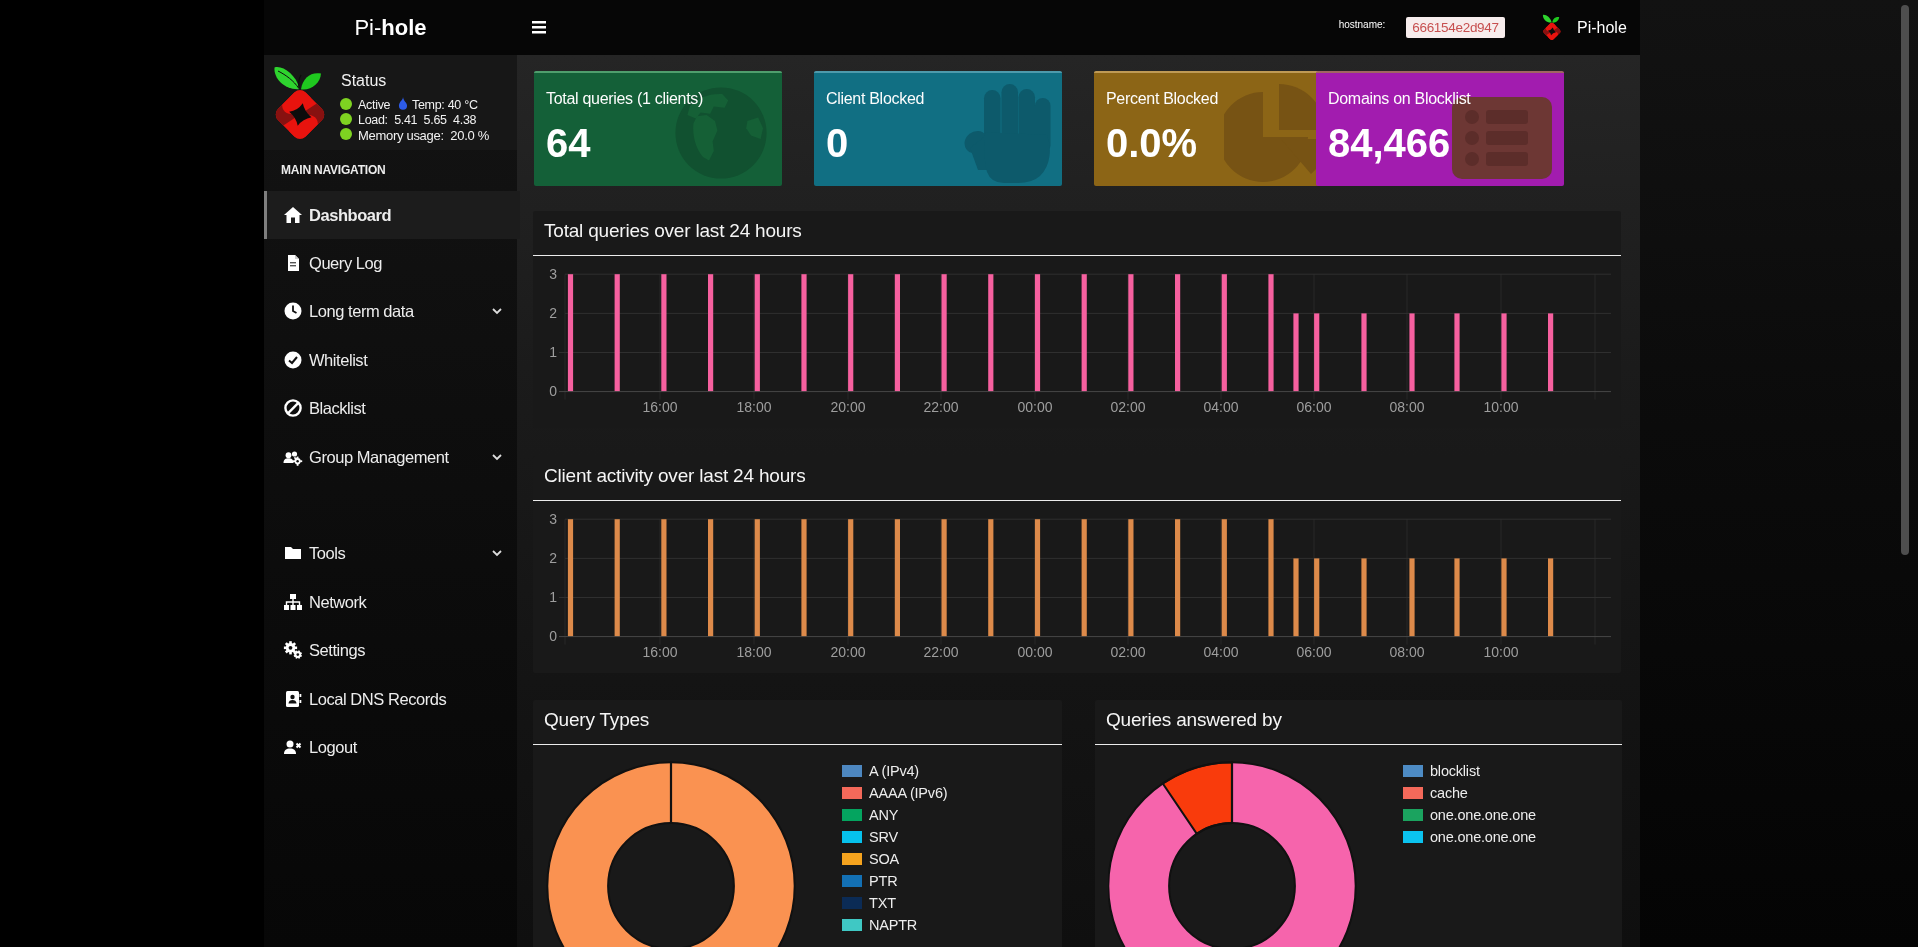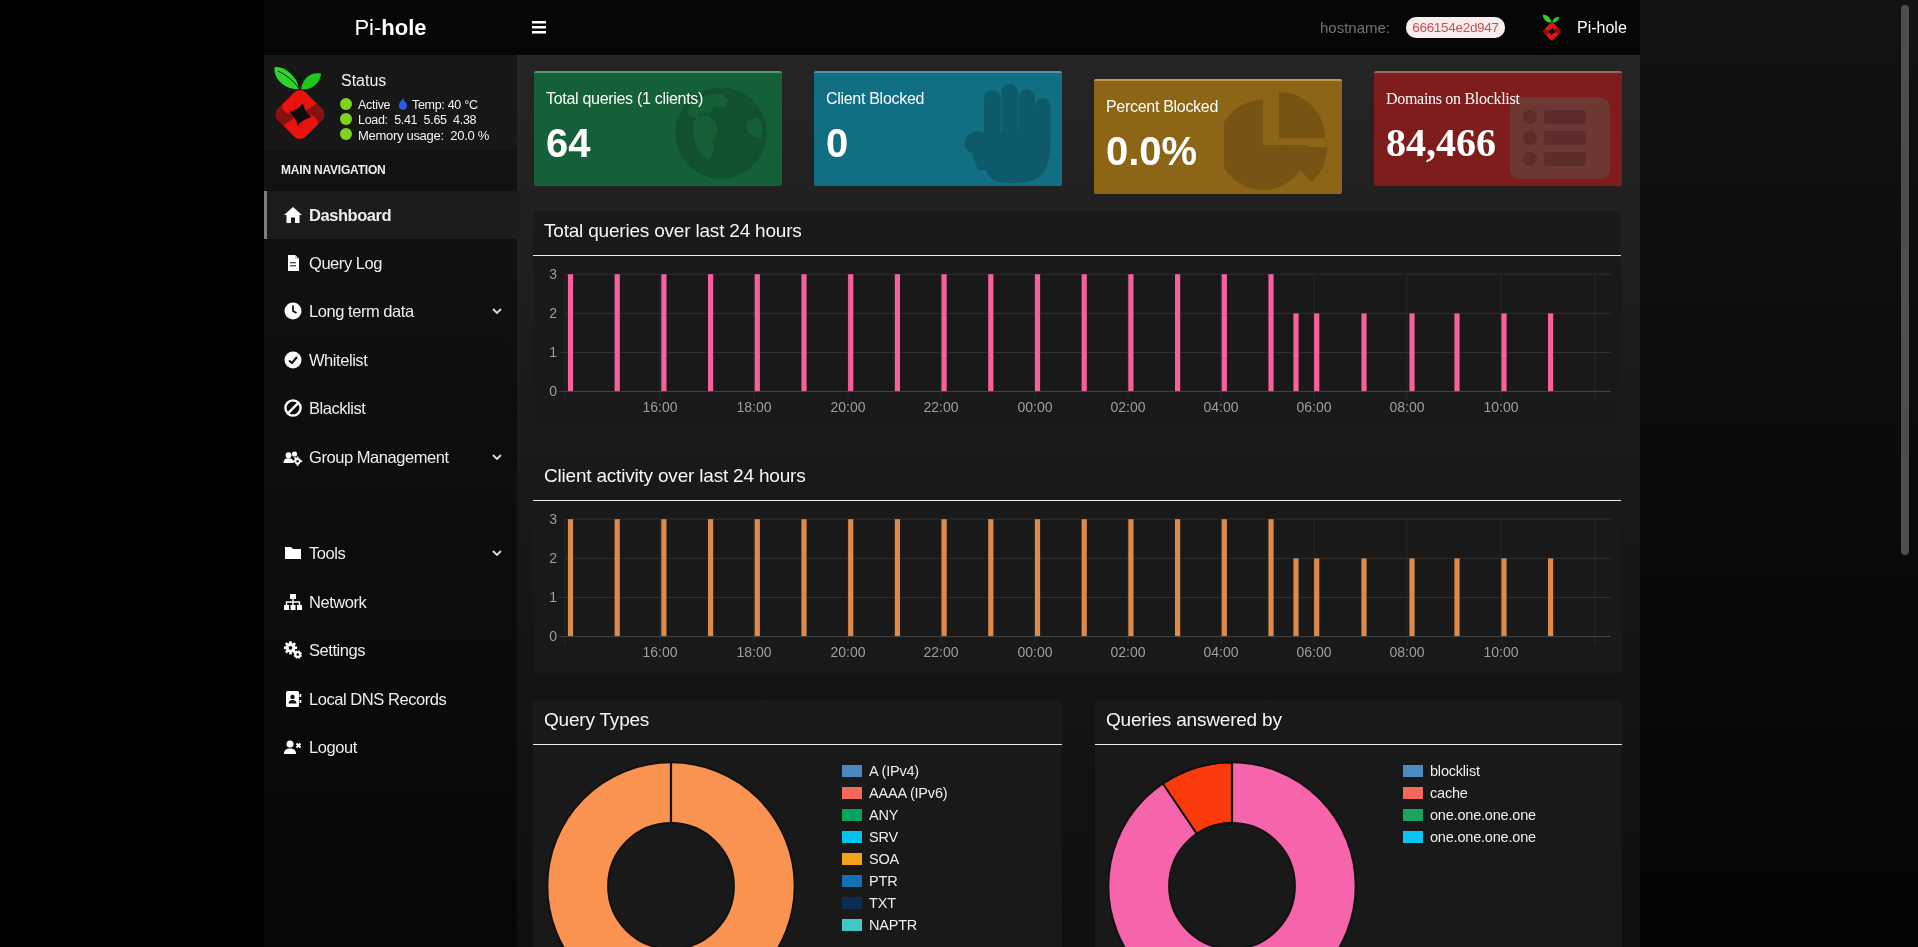--- a/index.html
+++ b/index.html
@@ -52,22 +52,22 @@
   <div class="abs" id="logotext">Pi-<b>hole</b></div>
   <div class="abs" id="sidebar"></div>
   <div class="abs" id="statusbox"></div>
 
   <svg class="abs" style="left:532px;top:20px" width="16" height="15">
     <rect x="0" y="1" width="14" height="2.5" fill="#fff"></rect>
     <rect x="0" y="6" width="14" height="2.5" fill="#fff"></rect>
     <rect x="0" y="11" width="14" height="2.5" fill="#fff"></rect>
   </svg>
 
-  <div class="abs" style="left:1320px;top:19px;width:84px;text-align:left;font-size:15px;color:#737373;">hostname:</div>
-  <div class="abs" style="left:1406px;top:17px;width:99px;height:21px;border-radius:10px;background:#f7eded;
+  <div class="abs" style="left:1320px;top:19px;width:84px;text-align:center;font-size:10px;color:#ffffff;">hostname:</div>
+  <div class="abs" style="left:1406px;top:17px;width:99px;height:21px;border-radius:2px;background:#f7eded;
        text-align:center;line-height:21px;font-size:13.5px;letter-spacing:-0.3px;color:#c75050;">666154e2d947</div>
   <div class="abs" style="left:1577px;top:19px;font-size:16px;color:#fff;">Pi-hole</div>
 
   <div class="abs" id="content"></div>
 
   <div class="stxt" style="left:341px;top:72px;font-size:16px;">Status</div>
   <div class="stxt" style="left:358px;top:98px;font-size:12.5px;letter-spacing:-0.3px;">Active</div>
   <div class="stxt" style="left:412px;top:98px;font-size:12.5px;letter-spacing:-0.3px;">Temp:&nbsp;40&nbsp;°C</div>
   <div class="stxt" style="left:358px;top:113px;font-size:12.5px;letter-spacing:-0.3px;">Load:&nbsp; 5.41&nbsp; 5.65&nbsp; 4.38</div>
   <div class="stxt" style="left:358px;top:128px;font-size:13px;letter-spacing:-0.3px;">Memory usage:&nbsp; 20.0&nbsp;%</div>
@@ -277,32 +277,32 @@
         <rect x="54.5" y="5" width="16.5" height="62" rx="8.2"></rect>
         <rect x="71" y="14" width="15.5" height="55" rx="7.7"></rect>
         <ellipse cx="12" cy="58" rx="12" ry="10.5" transform="rotate(-38 12 58)"></ellipse>
         <path d="M6 64 L24 50 L36 86 L14 86 Z"></path>
         <path d="M20 52 Q20 47 27 48.5 L83 51 Q87 62 85.5 72 Q84 84 76 92 Q68 99 54 99 L40 99 Q27 99 23 88 Q20 78 20 52 Z"></path>
       </g>
     </svg>
     <div class="ttl">Client Blocked</div>
     <div class="num">0</div>
   </div>
-  <div class="card" style="left:1094px;background:#8c6516;border-top:2px solid #bf9a55;margin-top:8px;">
+  <div class="card" style="left:1094px;background:#8c6516;border-top:2px solid #bf9a55;">
     <svg style="position:absolute;left:130px;top:10px" width="108" height="100" viewBox="0 0 108 100">
       <g fill="#775314">
         <path d="M39 9 A45 45 0 1 0 84 54 L39 54 Z"></path>
         <path d="M55 47 L55 1 A46 46 0 0 1 101 47 Z"></path>
         <path d="M57 56 L103 56 A46 46 0 0 1 87 91 Z"></path>
       </g>
     </svg>
     <div class="ttl">Percent Blocked</div>
     <div class="num">0.0%</div>
   </div>
-  <div class="card" style="left:1374px;background:#7f1d1d;border-top:2px solid #a16562;font-family:Liberation Serif, serif;">
+  <div class="card" style="left:1316px;background:#a21caf;border-top:2px solid #a16562;">
     <svg style="position:absolute;left:136px;top:24px" width="100" height="82" viewBox="0 0 50 41">
       <rect x="0" y="0" width="50" height="41" rx="5" fill="#6d3734"></rect>
       <g fill="#5c2d2a">
         <circle cx="10" cy="10" r="3.5"></circle>
           <rect x="17" y="6.5" width="21" height="7" rx="1.5"></rect>
         <circle cx="10" cy="20.5" r="3.5"></circle>
           <rect x="17" y="17" width="21" height="7" rx="1.5"></rect>
         <circle cx="10" cy="31" r="3.5"></circle>
           <rect x="17" y="27.5" width="21" height="7" rx="1.5"></rect>
       </g>

